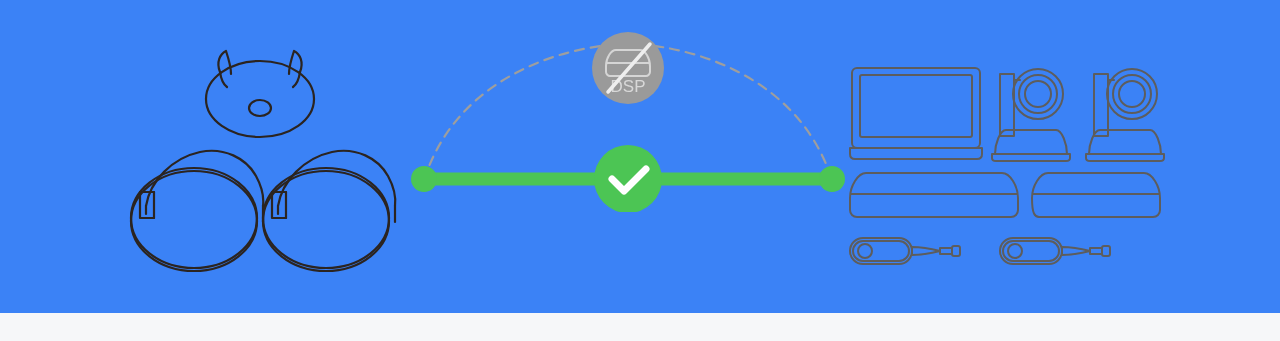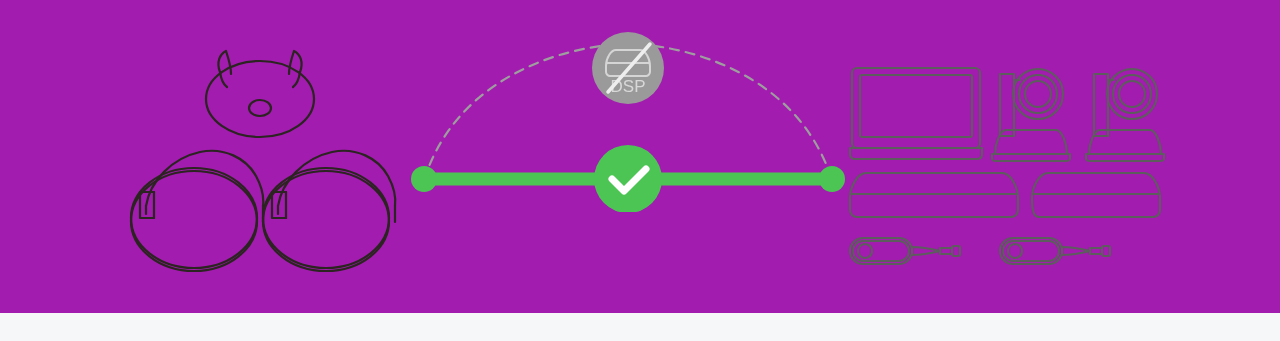--- a/index.html
+++ b/index.html
@@ -10,21 +10,21 @@
     width: 1280px;
     height: 341px;
     background: #f4f5f8;
     font-family: "Liberation Sans", sans-serif;
     overflow: hidden;
   }
   #stage {
     position: relative;
     width: 1280px;
     height: 341px;
-    background: #a21caf;
+    background: #3b82f6;
   }
   #stage::after {
     content: "";
     position: absolute;
     left: 0;
     right: 0;
     bottom: 0;
     height: 28px;
     background: #f6f7f9;
     pointer-events: none;

